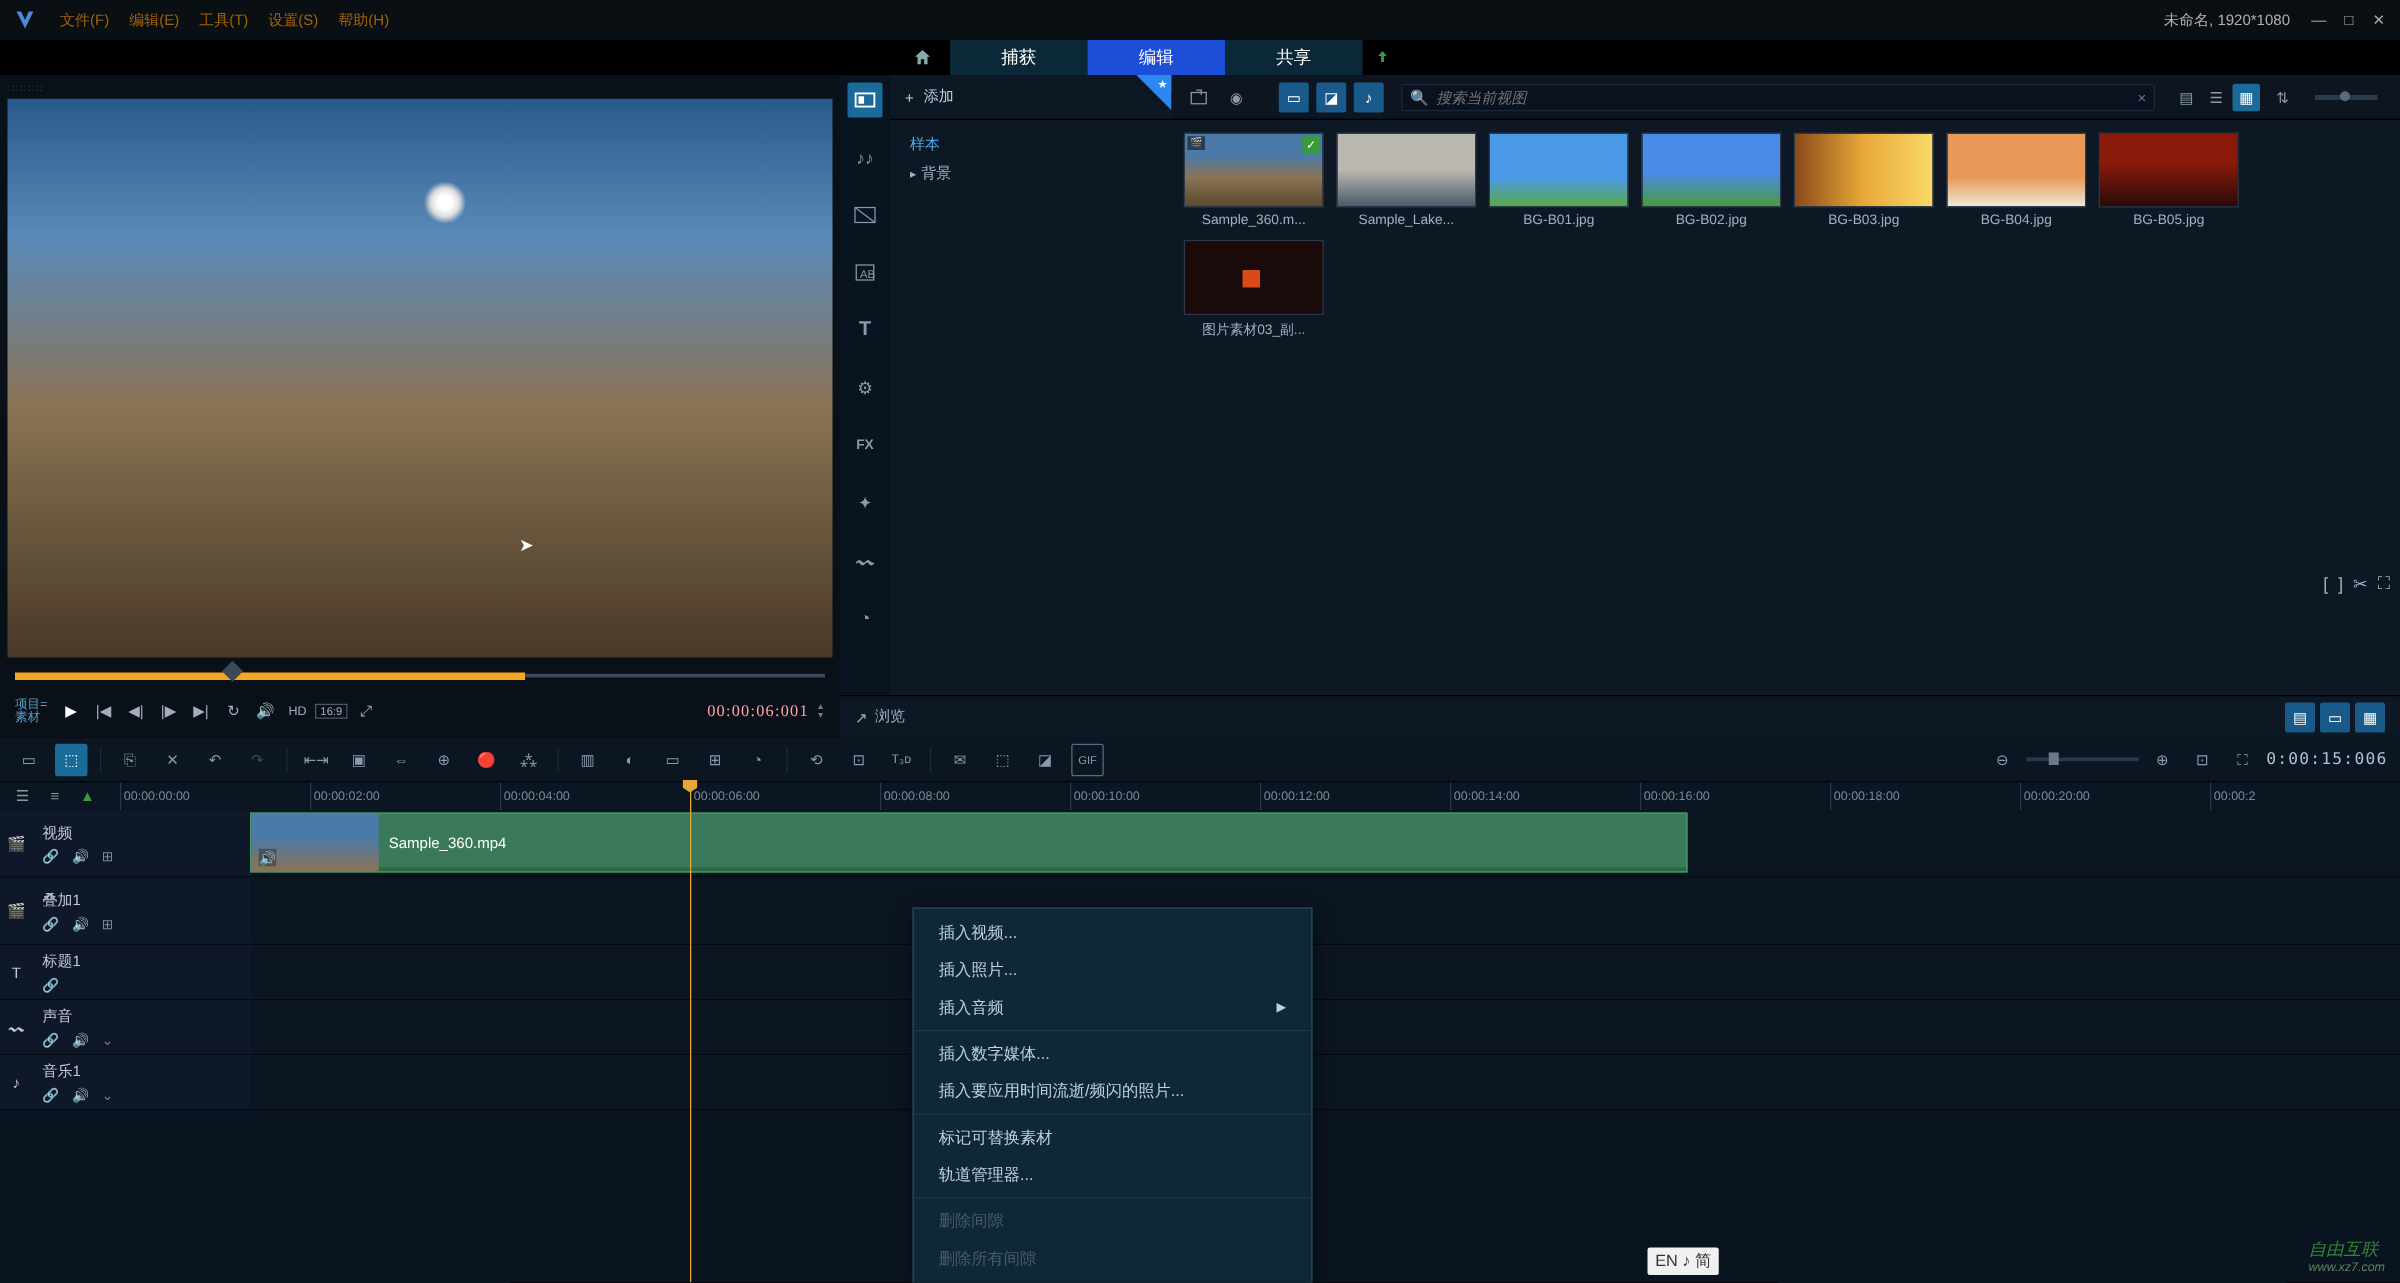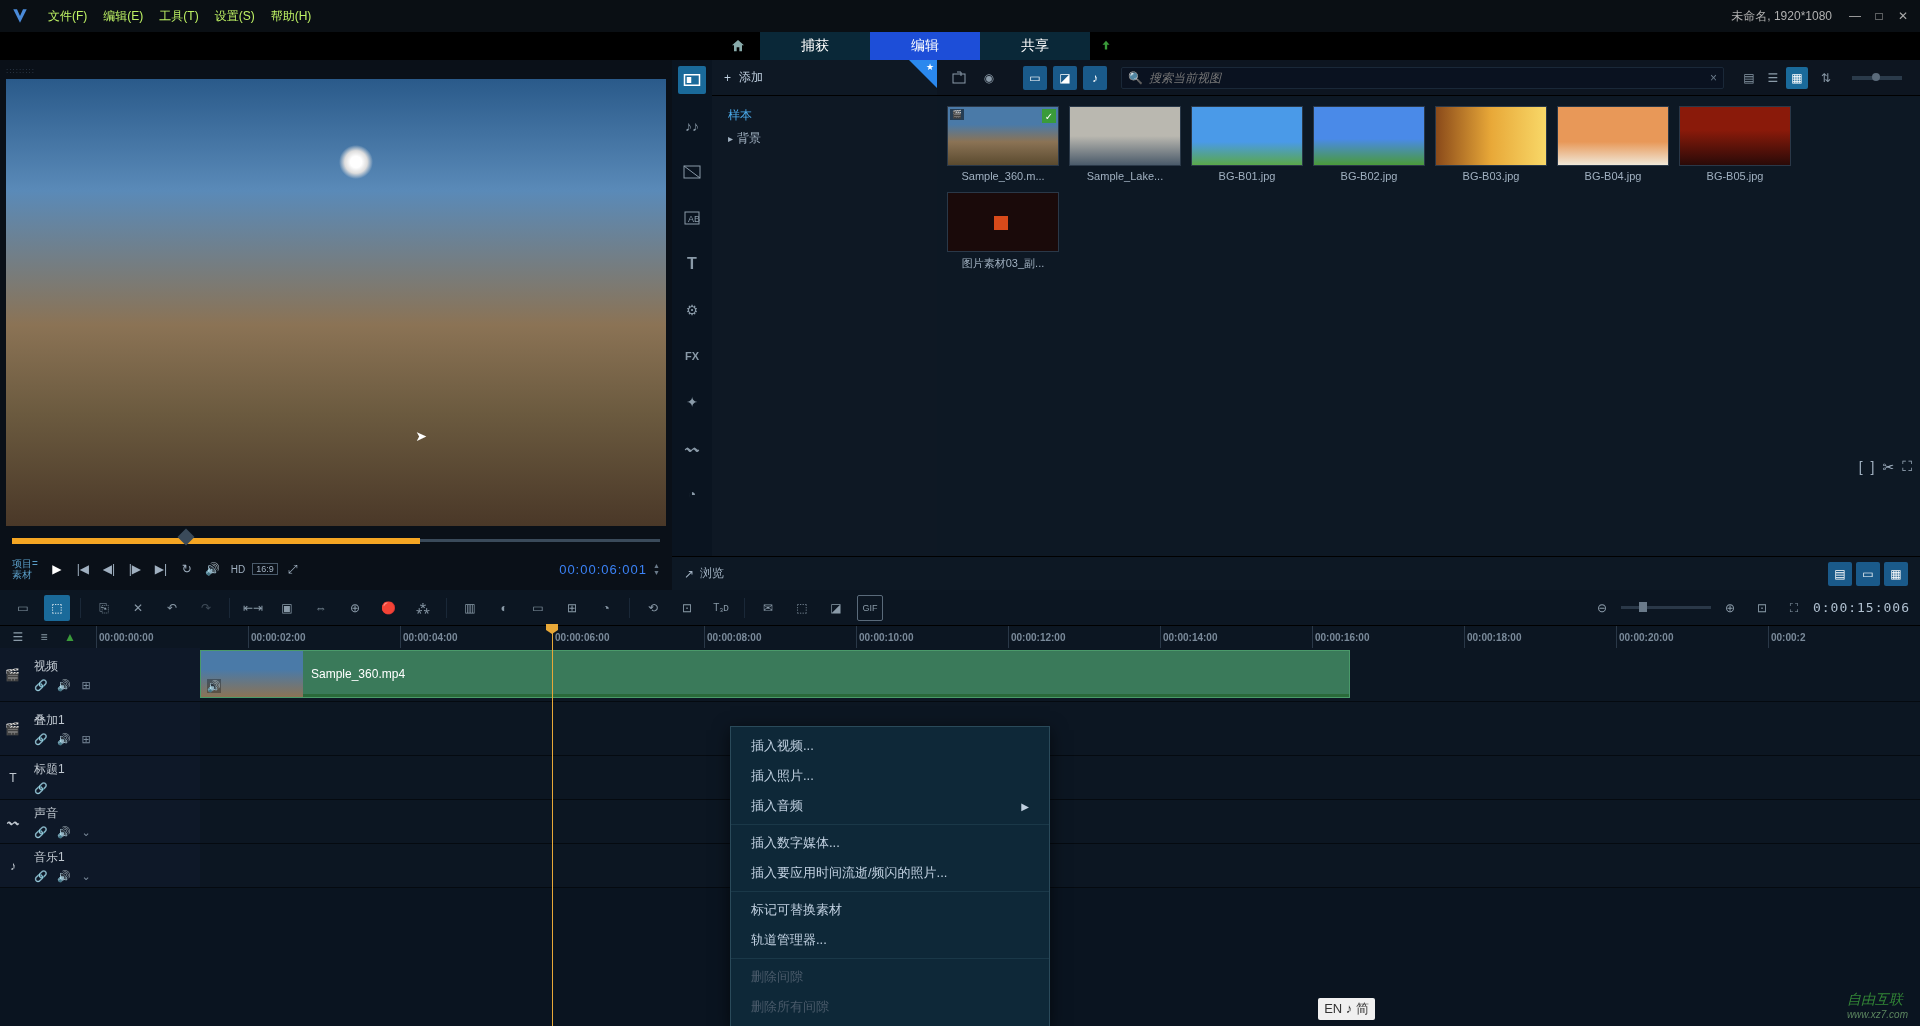--- a/index.html
+++ b/index.html
@@ -1,21 +1,21 @@
 <!DOCTYPE html>
 <html><head>
 <meta charset="utf-8">
 <style>
 * { margin: 0; padding: 0; box-sizing: border-box; font-family: "Microsoft YaHei", Arial, sans-serif; }
 body { background: #000; color: #c0c8d0; font-size: 12px; overflow: hidden; width: 1920px; height: 1026px; position: relative; }
 .titlebar { height: 32px; background: #0a0f14; display: flex; align-items: center; padding: 0 8px; }
 .logo { width: 24px; height: 24px; margin-right: 16px; display: flex; align-items: center; justify-content: center; }
 .logo svg { width: 18px; height: 18px; }
 .menu-items { display: flex; gap: 16px; }
-.menu-item { cursor: pointer; color: #bef264; }
+.menu-item { cursor: pointer; color: #a16207; }
 .titlebar-right { margin-left: auto; display: flex; align-items: center; gap: 6px; }
 .proj-name { color: #b0b0b0; margin-right: 8px; }
 .win-btn { width: 18px; height: 18px; display: flex; align-items: center; justify-content: center; cursor: pointer; color: #aaa; }
 .tab-bar { height: 28px; background: #000; display: flex; align-items: stretch; }
 .tab-left { width: 760px; display:flex; align-items:center; justify-content:flex-end; padding-right:8px; }
 .home-btn { width: 28px; height: 28px; display:flex; align-items:center; justify-content:center; color:#8aa; }
 .main-tabs { display: flex; }
 .main-tab { width: 110px; display: flex; align-items: center; justify-content: center; color: #fff; font-size: 14px; cursor: pointer; background: #0a2838; }
 .main-tab.active { background: #1d4ed8; }
 .upload-btn { width: 32px; display:flex; align-items:center; justify-content:center; color:#3a9b3a; }
@@ -28,21 +28,21 @@
 .scrubber { height: 24px; display: flex; align-items: center; padding: 0 8px; position:relative; }
 .scrub-line { flex:1; height:3px; background:#3a4a5a; position:relative; }
 .scrub-highlight { position:absolute; left:0; width:63%; height:6px; top:-1px; background:#f5a623; }
 .scrub-marker { position:absolute; top:-8px; left:26%; width:12px; height:12px; background:#3a4a5a; transform:rotate(45deg); }
 .preview-controls { height: 34px; display:flex; align-items:center; padding:0 8px; gap:4px; }
 .ctrl-label { color:#5a9ec8; font-size:10px; line-height:1.1; margin-right:4px; }
 .ctrl-btn { width:22px; height:22px; display:flex; align-items:center; justify-content:center; color:#a0b0c0; cursor:pointer; }
 .ctrl-btn.primary { color:#fff; }
 .hd-label { font-size:10px; color:#a0b0c0; border:1px solid transparent; padding:1px 2px; }
 .aspect-label { font-size:9px; border:1px solid #4a5a6a; padding:0 3px; color:#a0b0c0; }
-.timecode { margin-left:auto; font-family:Liberation Sans, sans-serif; font-size:13px; color:#3b82f6; letter-spacing:1px; }
+.timecode { margin-left:auto; font-family:Liberation Serif, serif; font-size:13px; color:#fca5a5; letter-spacing:1px; }
 .timecode-spin { display:inline-flex; flex-direction:column; margin-left:2px; font-size:7px; line-height:1; color:#6a7a8a; }
 .bracket-row { position:absolute; right:8px; top:458px; display:flex; gap:8px; align-items:center; }
 .bracket-btn { color:#a0b0c0; cursor:pointer; font-size:14px; }
 
 .library-panel { flex:1; background:#0d1520; display:flex; flex-direction:column; }
 .lib-top { display:flex; flex:1; }
 .lib-sidebar { width:40px; background:#0a1420; display:flex; flex-direction:column; align-items:center; padding-top:6px; gap:18px; }
 .lib-sb-icon { width:28px; height:28px; display:flex; align-items:center; justify-content:center; color:#8a9aa8; cursor:pointer; font-size:14px; }
 .lib-sb-icon.active { background:#1a6a9a; color:#fff; border-radius:2px; }
 .fx-text { font-weight:bold; font-size:11px; }
@@ -89,21 +89,21 @@
 .tl-tb-btn { width:26px; height:26px; display:flex; align-items:center; justify-content:center; color:#8a9aa8; cursor:pointer; border-radius:2px; }
 .tl-tb-btn.activebox { background:#1a6a9a; color:#fff; }
 .tl-tb-sep { width:1px; height:20px; background:#1a2838; margin:0 2px; }
 .tl-zoom { margin-left:auto; display:flex; align-items:center; gap:6px; }
 .zoom-slider { width:90px; height:3px; background:#2a3848; position:relative; }
 .zoom-slider::after { content:''; position:absolute; left:20%; top:-4px; width:8px; height:10px; background:#6a7a8a; }
 .tl-time { font-family:monospace; font-size:13px; color:#b0c0d0; letter-spacing:1px; }
 .tl-ruler-row { height:22px; display:flex; background:#0c1622; }
 .tl-header-col { width:200px; display:flex; align-items:center; padding:0 8px; gap:6px; }
 .tl-hdr-btn { width:20px; height:20px; display:flex; align-items:center; justify-content:center; color:#8a9aa8; cursor:pointer; }
-.tl-ruler { flex:1; position:relative; display:flex; font-size:10px; color:#7a8a9a; font-family:monospace;font-weight:bold; }
+.tl-ruler { flex:1; position:relative; display:flex; font-size:10px; color:#7a8a9a; font-family:monospace; }
 .ruler-mark { width:152px; display:flex; align-items:center; padding-left:2px; border-left:1px solid #2a3848; }
 .playhead { position:absolute; left:456px; top:0; width:1px; height:400px; background:#e8a838; z-index:10; }
 .playhead::before { content:''; position:absolute; top:-2px; left:-6px; width:12px; height:10px; background:#e8a838; clip-path:polygon(0 0,100% 0,100% 60%,50% 100%,0 60%); }
 .tl-tracks { flex:1; overflow:auto; position:relative; }
 .track-row { display:flex; min-height:54px; border-bottom:1px solid #050a10; }
 .track-header { width:200px; background:#0e1828; padding:4px 10px; display:flex; flex-direction:column; justify-content:center; gap:4px; }
 .track-header .trk-icons-left { position:absolute; width:26px; left:0; height:54px; display:flex; align-items:center; justify-content:center; }
 .track-name { font-size:12px; padding-left:24px; }
 .track-icons { display:flex; gap:10px; padding-left:24px; align-items:center; font-size:11px; color:#7a8a9a; }
 .track-content { flex:1; background:#0c1622; position:relative; }

